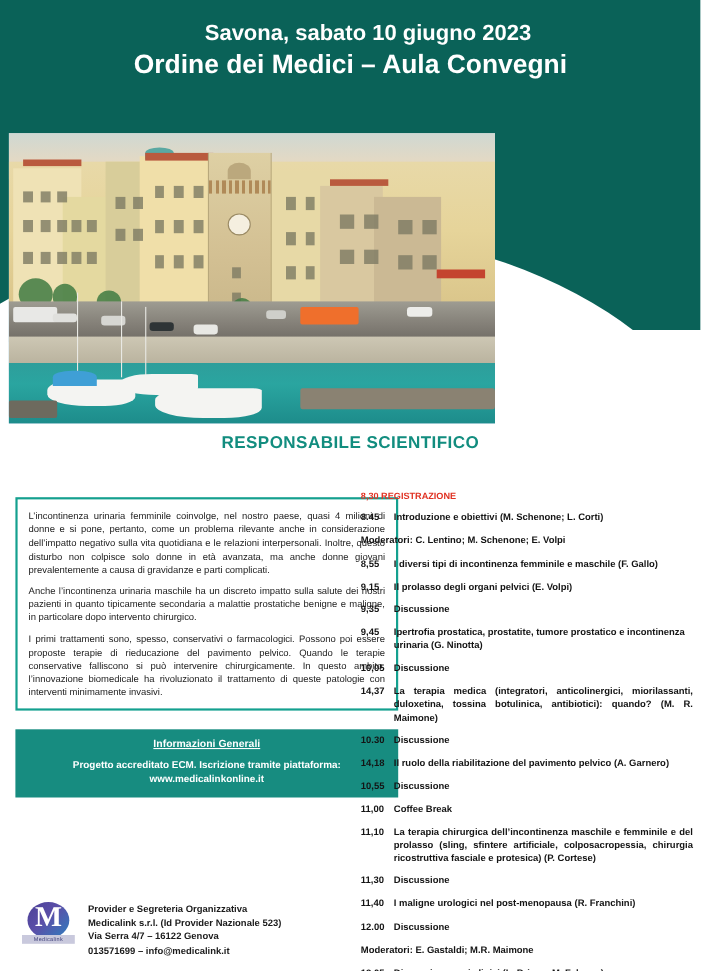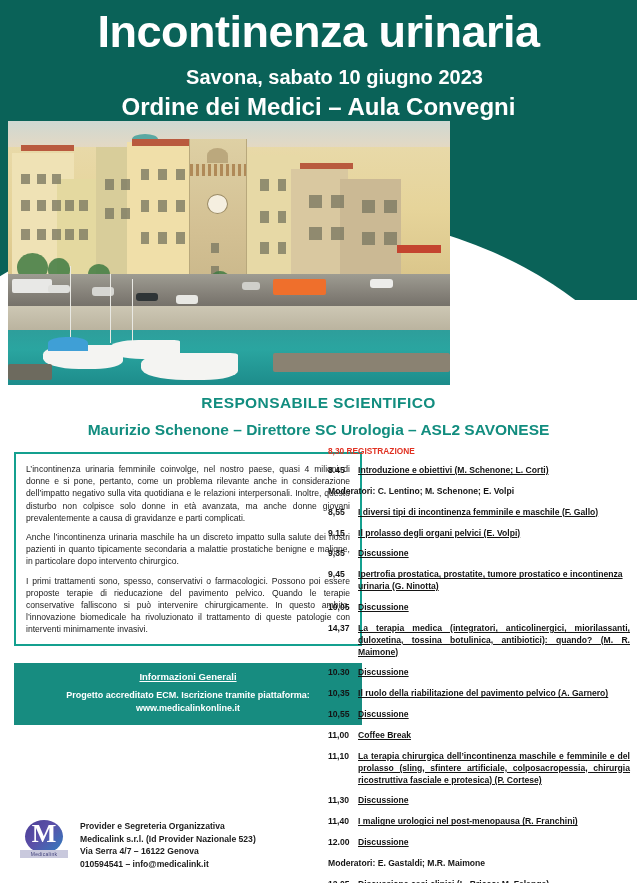--- a/index.html
+++ b/index.html
@@ -314,21 +314,20 @@
     font-weight: 700;
     color: #141414;
     line-height: 1.38;
   }
   .prog-text {
     flex: 1;
     font-size: 8.6px;
     font-weight: 600;
     color: #141414;
     line-height: 1.38;
-    text-decoration: underline;
   }
   .prog-text.just { text-align: justify; }
   .prog-mod {
     font-size: 8.6px;
     font-weight: 700;
     color: #141414;
     margin-bottom: 9px;
     line-height: 1.38;
   }
 </style>
@@ -336,21 +335,20 @@
 <body>
 
 <div id="poster">
 
   <div class="header-band">
     <div class="teal-shape"></div>
     <div class="white-cut"></div>
   </div>
 
   <div class="title-block">
-    <div class="poster-title">Incontinenza urinaria</div>
     <div class="poster-subtitle">Savona, sabato 10 giugno 2023</div>
     <div class="poster-venue">Ordine dei Medici – Aula Convegni</div>
   </div>
 
   <div class="photo-frame">
     <div class="photo-inner">
       <div class="ph-sky"></div>
       <div class="ph-buildrow"></div>
 
       <div class="bldg b1"></div>
@@ -445,21 +443,20 @@
       <div class="boat-canopy" style="left:9%;top:82%;width:9%;height:5%;"></div>
       <div class="boat" style="left:23%;top:83%;width:16%;height:7%;"></div>
       <div class="boat" style="left:30%;top:88%;width:22%;height:10%;"></div>
       <div class="boat" style="left:0%;top:92%;width:10%;height:6%;background:#6d6a5e;border-radius:2px;"></div>
       <div class="boat" style="left:60%;top:88%;width:40%;height:7%;background:#8a8272;border-radius:2px;"></div>
     </div>
   </div>
 
   <div class="resp-block">
     <div class="resp-title">RESPONSABILE SCIENTIFICO</div>
-    <div class="resp-name">Maurizio Schenone – Direttore SC Urologia – ASL2 SAVONESE</div>
   </div>
 
   <div class="left-col">
     <div class="abstract-box" id="abstract-box">
         <p class="tight">L’incontinenza urinaria femminile coinvolge, nel nostro paese, quasi 4 milioni di donne e si pone, pertanto, come un problema rilevante anche in considerazione dell’impatto negativo sulla vita quotidiana e le relazioni interpersonali. Inoltre, questo disturbo non colpisce solo donne in età avanzata, ma anche donne giovani prevalentemente a causa di gravidanze e parti complicati.</p>
         <p class="tight">Anche l’incontinenza urinaria maschile ha un discreto impatto sulla salute dei nostri pazienti in quanto tipicamente secondaria a malattie prostatiche benigne e maligne, in particolare dopo intervento chirurgico.</p>
         <p class="tight">I primi trattamenti sono, spesso, conservativi o farmacologici. Possono poi essere proposte terapie di rieducazione del pavimento pelvico. Quando le terapie conservative falliscono si può intervenire chirurgicamente. In questo ambito, l’innovazione biomedicale ha rivoluzionato il trattamento di queste patologie con interventi minimamente invasivi.</p>
       </div>
 
     <div class="info-box">
@@ -472,21 +469,21 @@
   <div class="provider">
     <div class="logo">
       <div class="logo-circle"></div>
       <div class="logo-m">M</div>
       <div class="logo-word">Medicalink</div>
     </div>
     <div class="provider-text" id="provider-text">
         <div>Provider e Segreteria Organizzativa</div>
         <div>Medicalink s.r.l. (Id Provider Nazionale 523)</div>
         <div>Via Serra 4/7 – 16122 Genova</div>
-        <div>010594541 – info@medicalink.it</div>
+        <div>013571699 – info@medicalink.it</div>
       </div>
   </div>
 
   <div class="program">
     <div class="reg-line">8,30 REGISTRAZIONE</div>
     <div id="program-list">
         <div class="prog-row">
           <div class="prog-time">8.45</div>
           <div class="prog-text">Introduzione e obiettivi (M. Schenone; L. Corti)</div>
         </div>
@@ -513,21 +510,21 @@
         </div>
         <div class="prog-row">
           <div class="prog-time">14,37</div>
           <div class="prog-text just">La terapia medica (integratori, anticolinergici, miorilassanti, duloxetina, tossina botulinica, antibiotici): quando? (M. R. Maimone)</div>
         </div>
         <div class="prog-row">
           <div class="prog-time">10.30</div>
           <div class="prog-text">Discussione</div>
         </div>
         <div class="prog-row">
-          <div class="prog-time">10,35</div>
+          <div class="prog-time">14,18</div>
           <div class="prog-text">Il ruolo della riabilitazione del pavimento pelvico (A. Garnero)</div>
         </div>
         <div class="prog-row">
           <div class="prog-time">10,55</div>
           <div class="prog-text">Discussione</div>
         </div>
         <div class="prog-row">
           <div class="prog-time">11,00</div>
           <div class="prog-text">Coffee Break</div>
         </div>

